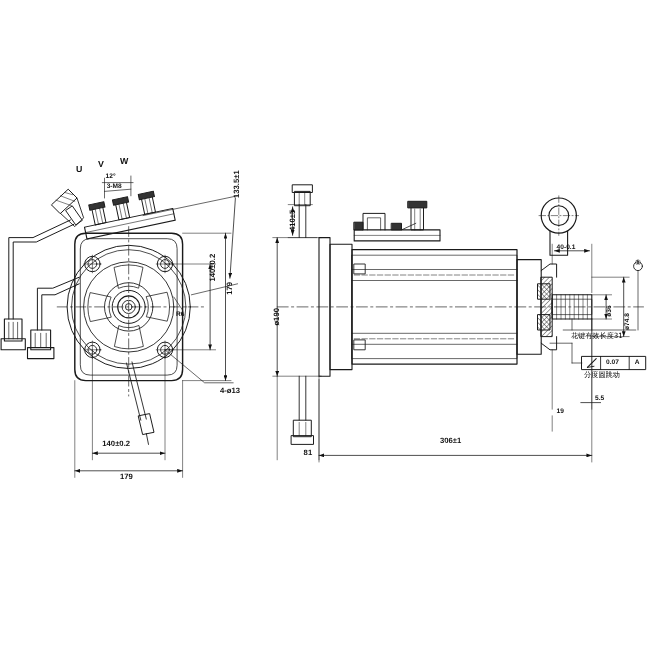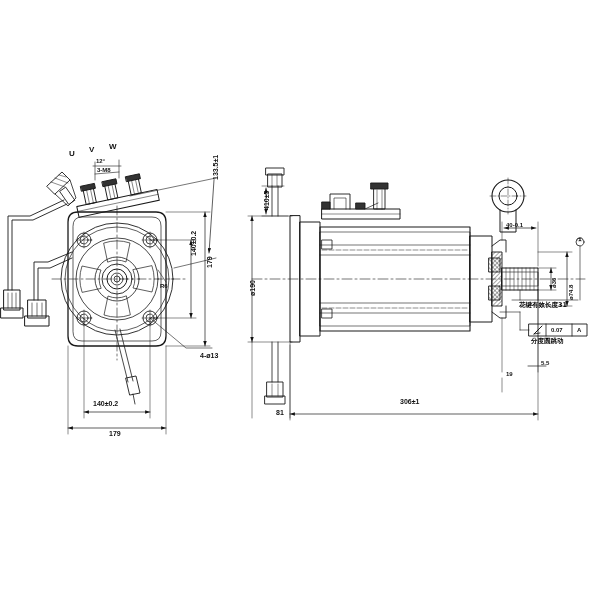--- a/index.html
+++ b/index.html
@@ -4,21 +4,21 @@
 <style>
   html,body{margin:0;padding:0;background:#ffffff;}
   body{width:600px;height:600px;overflow:hidden;
        font-family:"Liberation Sans","DejaVu Sans",sans-serif;color:#000;}
   #stage{position:relative;width:600px;height:600px;background:#fff;}
   #dwg{position:absolute;left:0;top:0;width:600px;height:600px;}
   .lbl{position:absolute;font-size:7px;line-height:1;letter-spacing:0;white-space:nowrap;color:#111;font-weight:700;}
   .lbl.vt{transform-origin:left top;transform:rotate(-90deg);}
   .lbl.big{font-size:8px;}
   .lbl.sm{font-size:6px;}
-  .cn{font-family:"DejaVu Sans",sans-serif;font-size:6.5px;font-weight:700;}
+  .cn{font-family:"DejaVu Sans",sans-serif;font-size:6.5px;font-weight:400;}
 </style>
 </head>
 <body>
 
 <div id="stage">
 
   <svg id="dwg" viewBox="0 0 600 600">
     <defs>
       <pattern id="hatch" width="3" height="3" patternTransform="rotate(45)" patternUnits="userSpaceOnUse">
         <line x1="0" y1="0" x2="0" y2="3" stroke="#222" stroke-width="0.8"></line>

